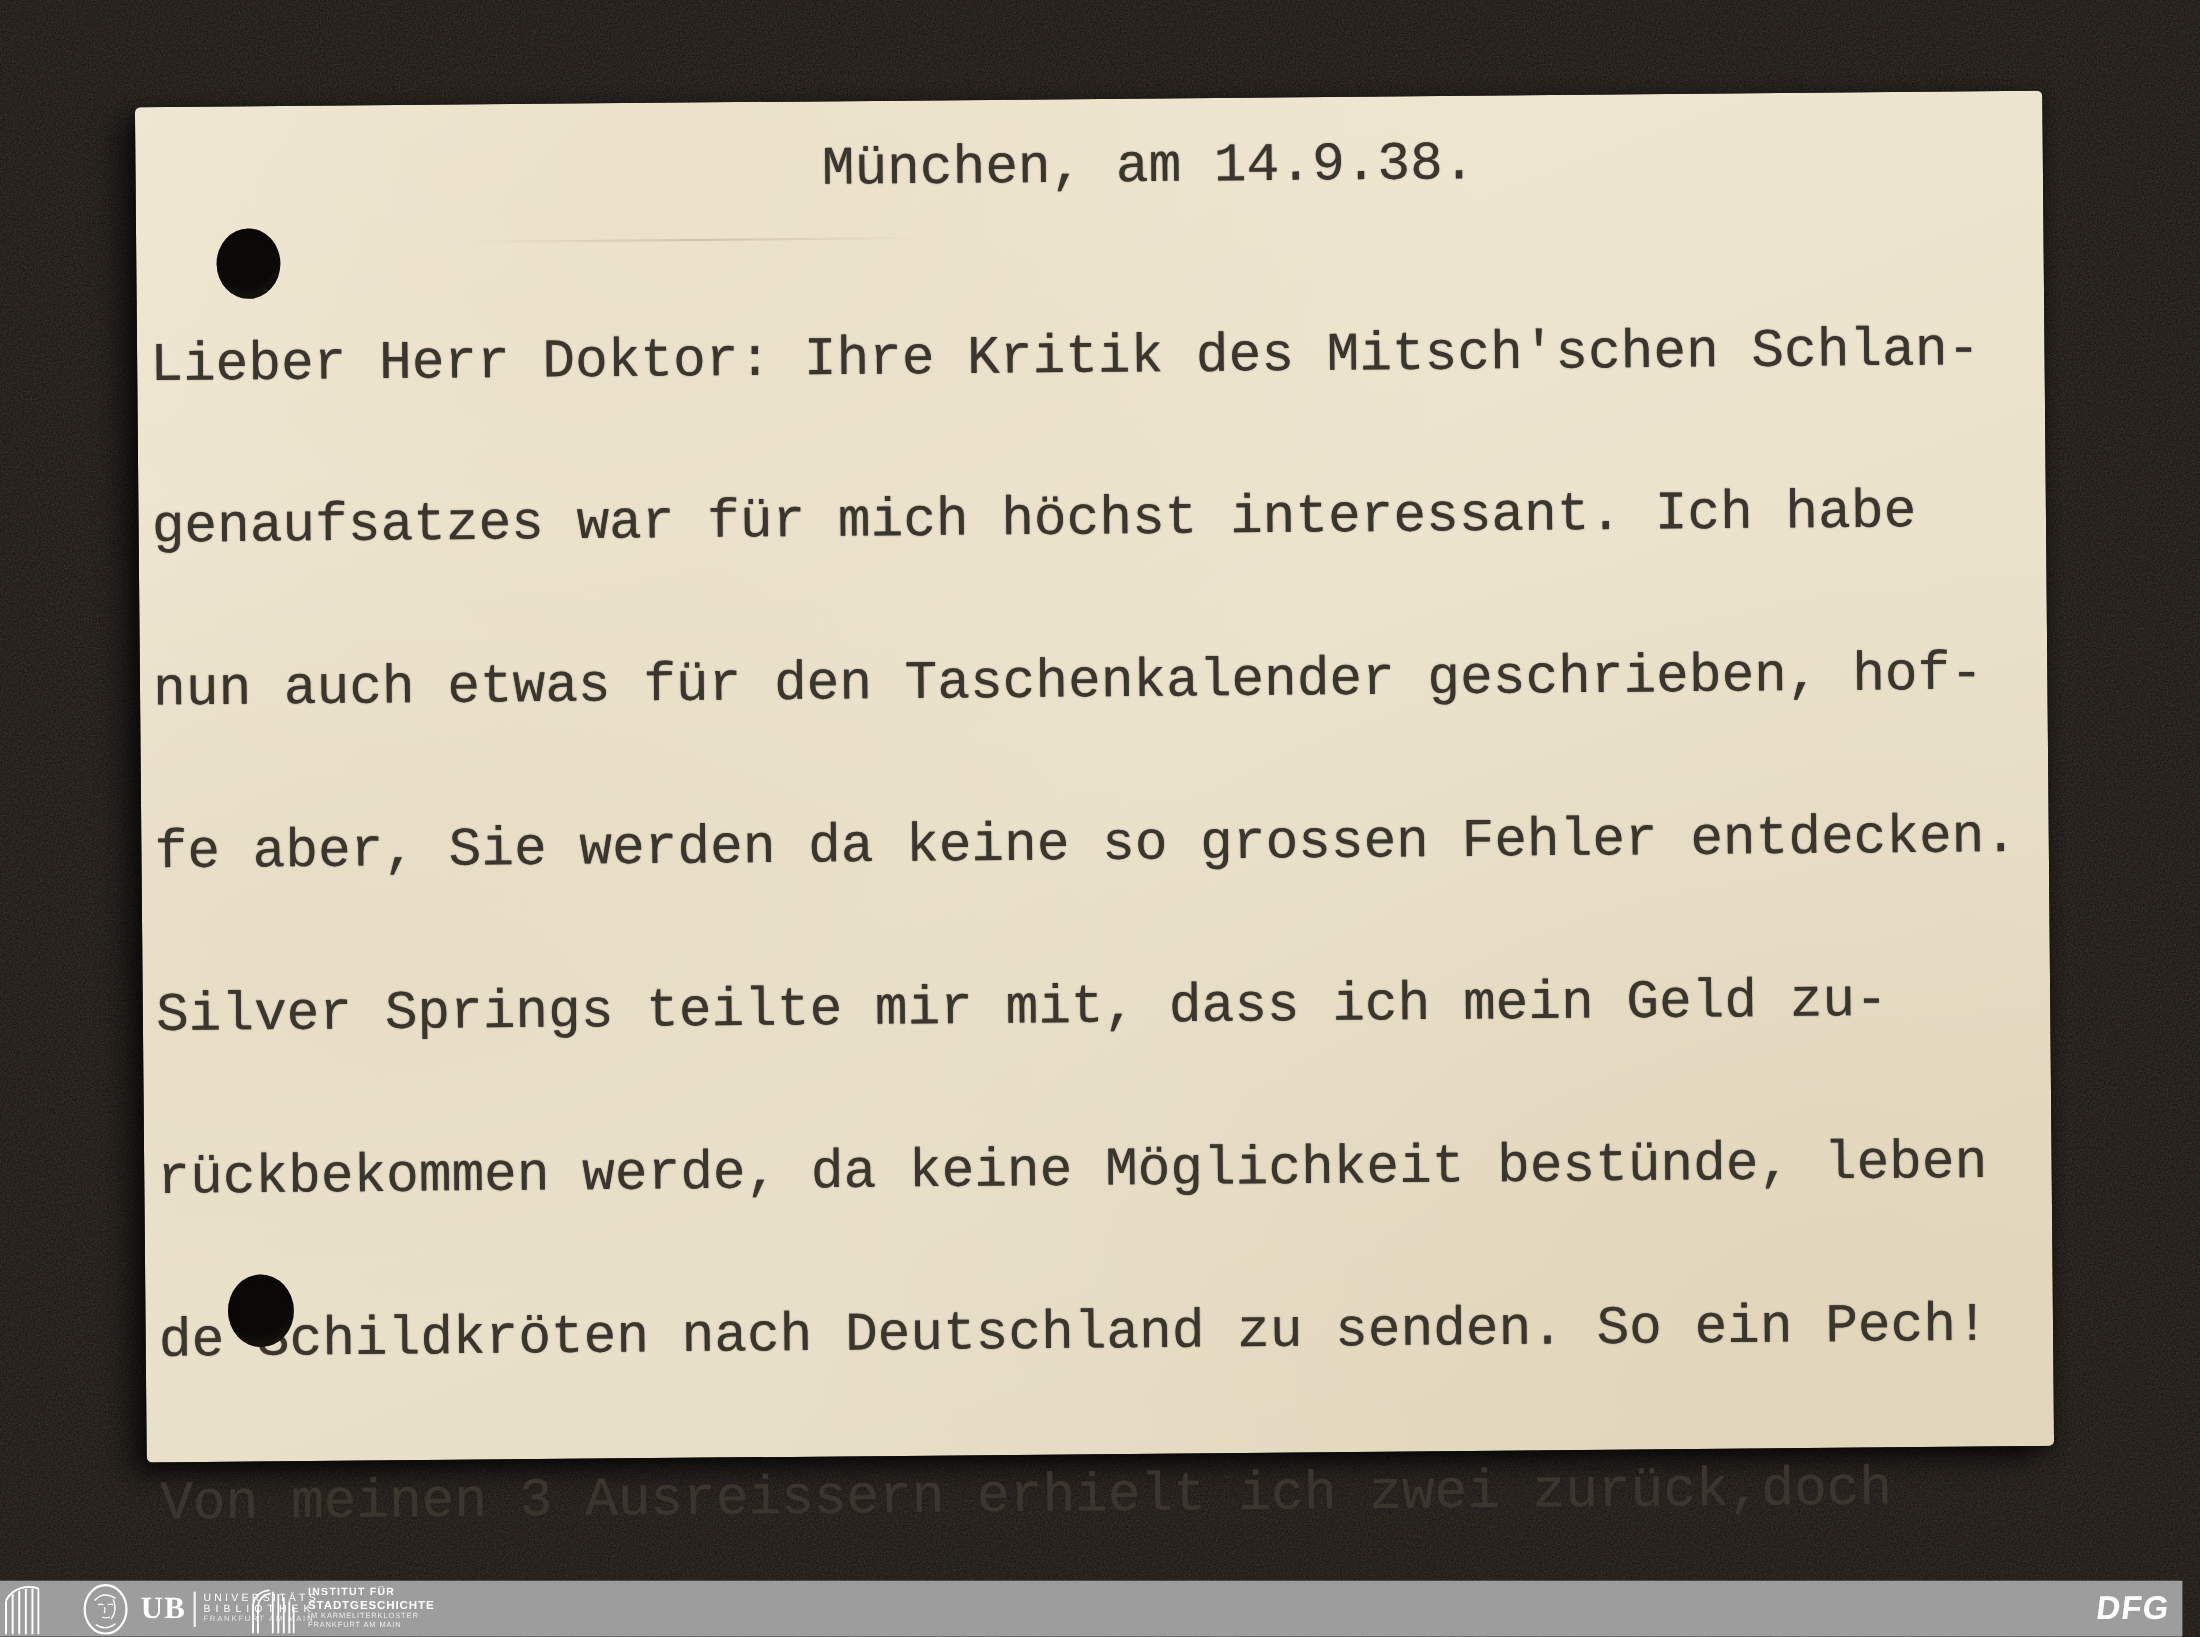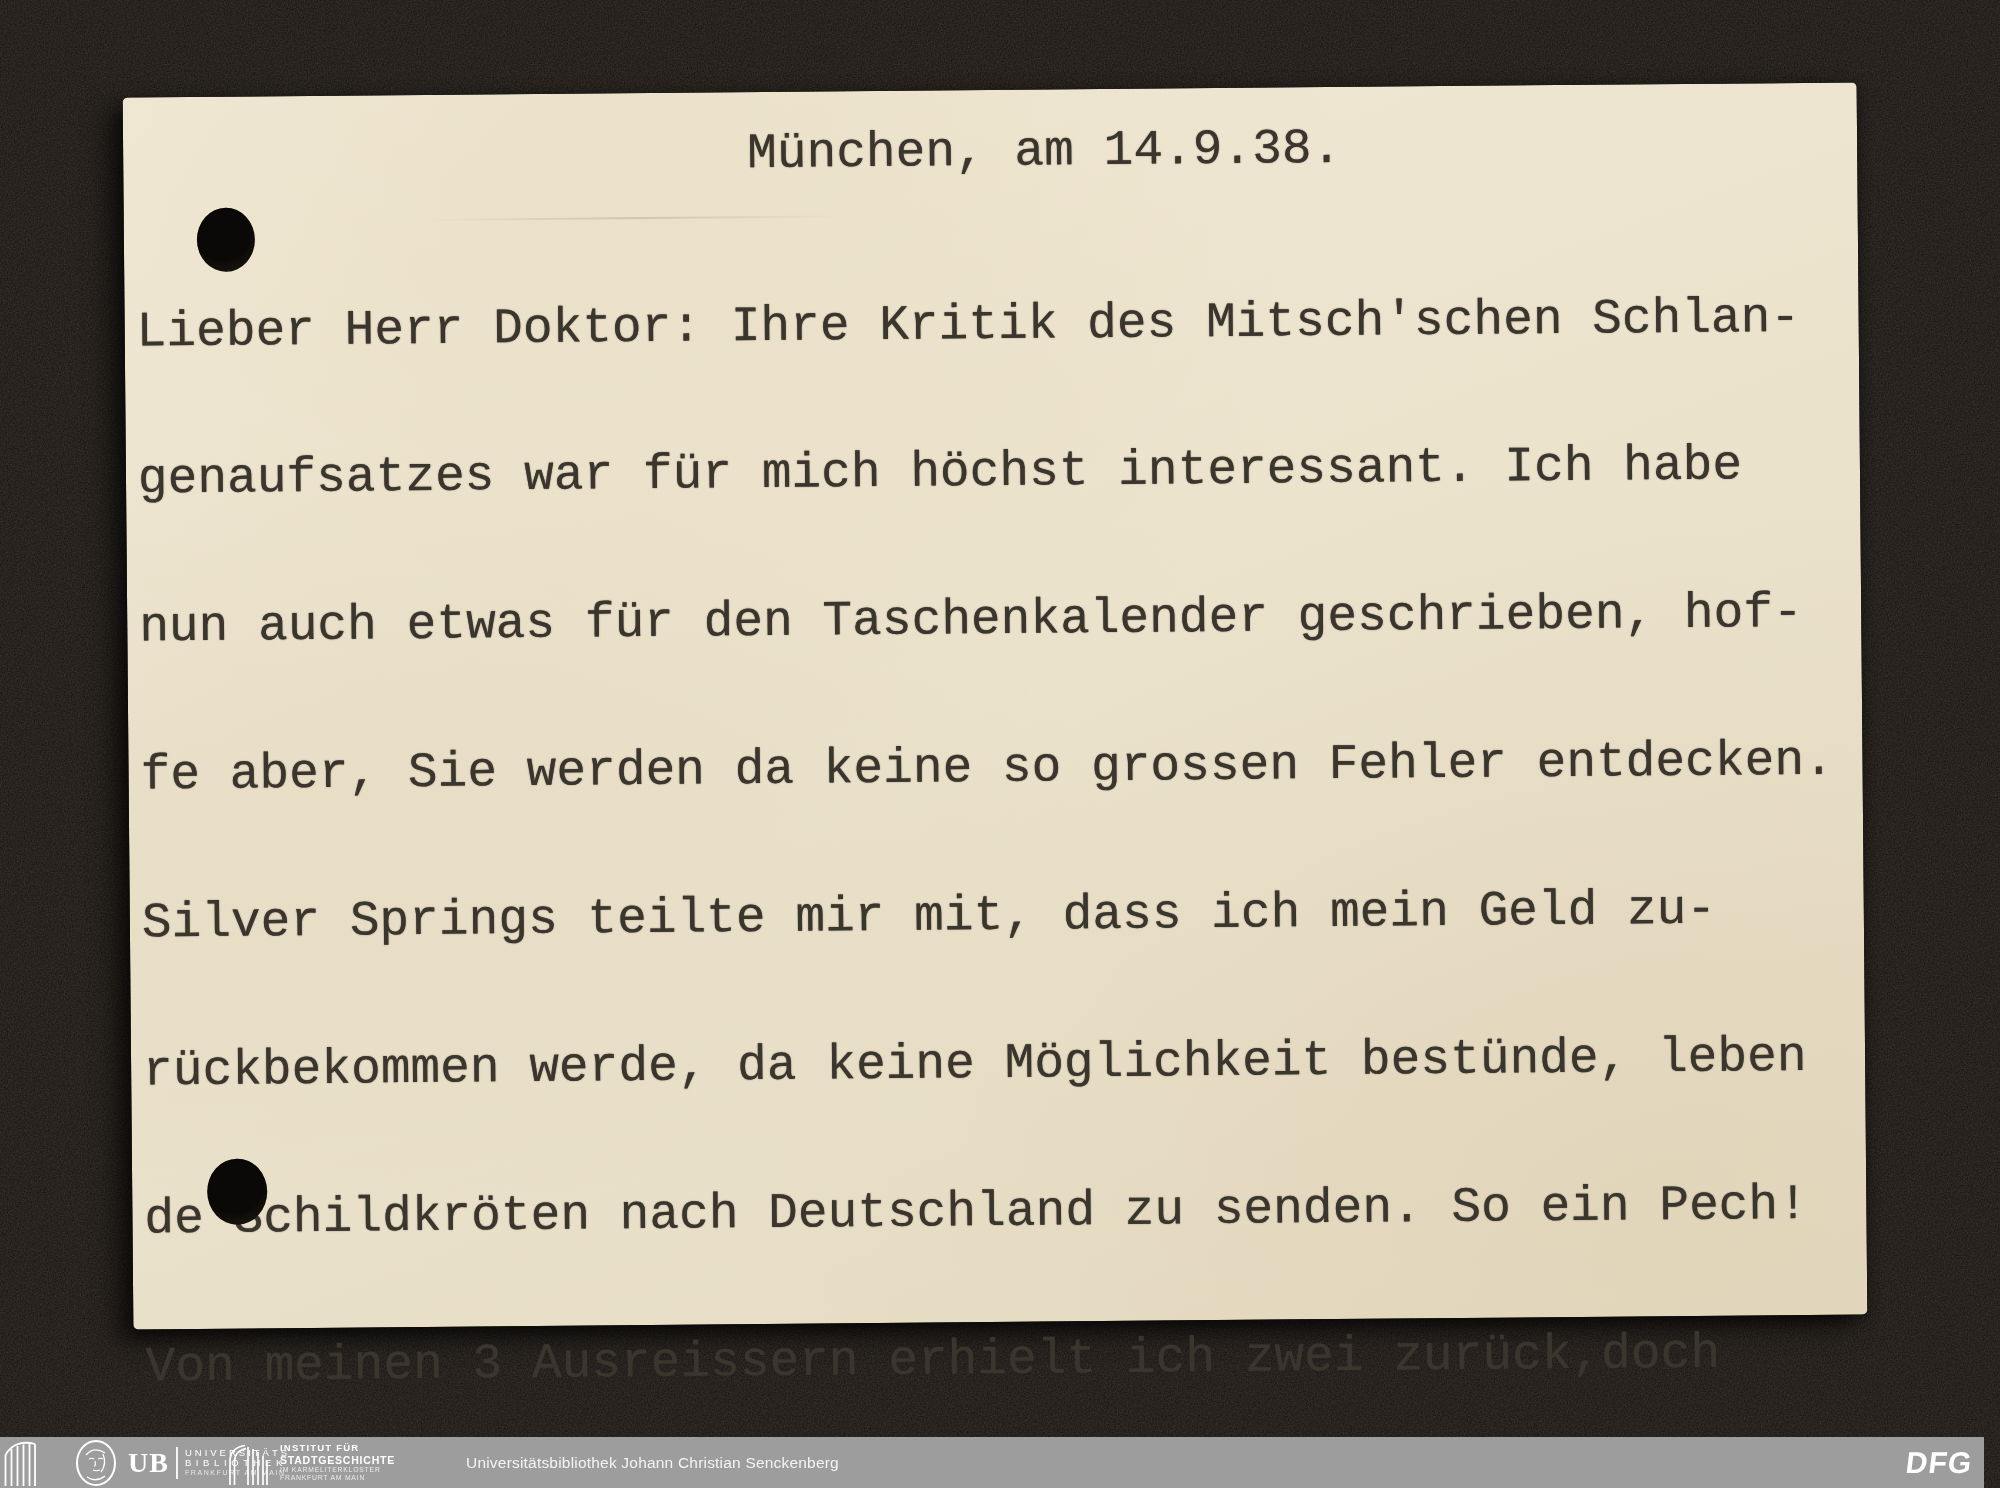--- a/index.html
+++ b/index.html
@@ -157,16 +157,15 @@
       </svg>
     </span>
     <span class="logo-stack inst-stack">
       <span class="inst-l1">INSTITUT FÜR</span>
       <span class="inst-l2">STADTGESCHICHTE</span>
       <span class="inst-l3">IM KARMELITERKLOSTER</span>
       <span class="inst-l4">FRANKFURT AM MAIN</span>
     </span>
   </div>
 
-  <div class="library-name">Universitätsbibliothek Johann Christian Senckenberg</div>
 
   <div class="dfg-logo">DFG</div>
 </div>
 
 </body></html>

